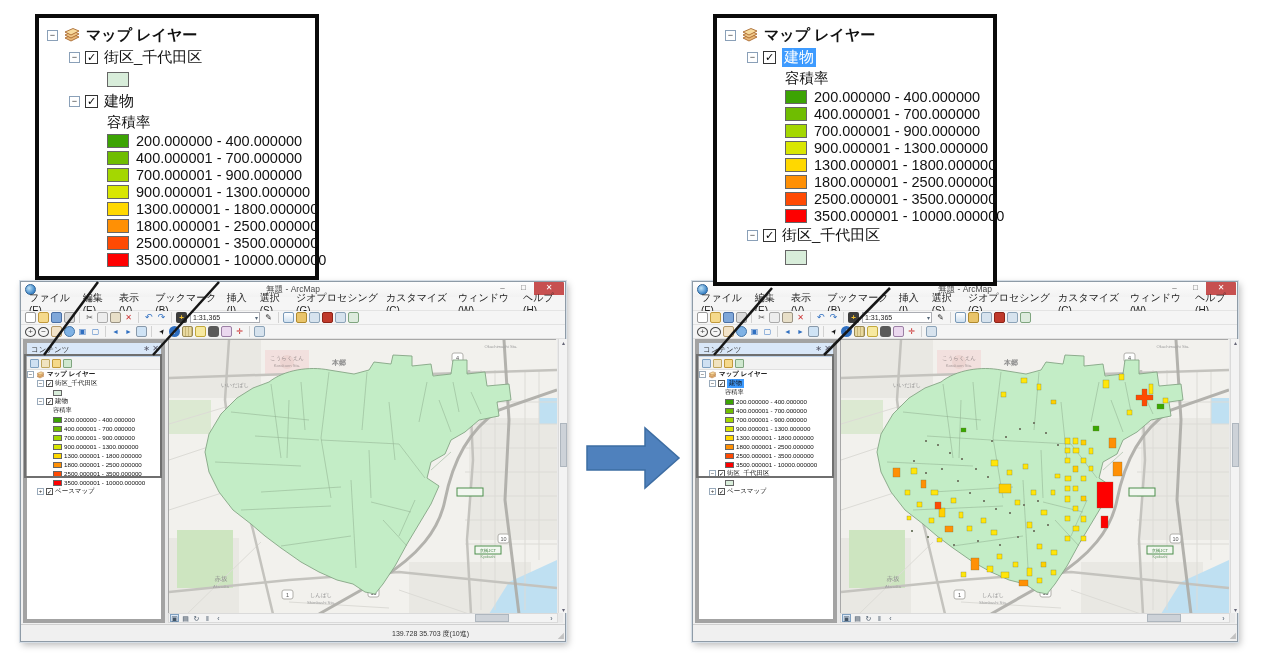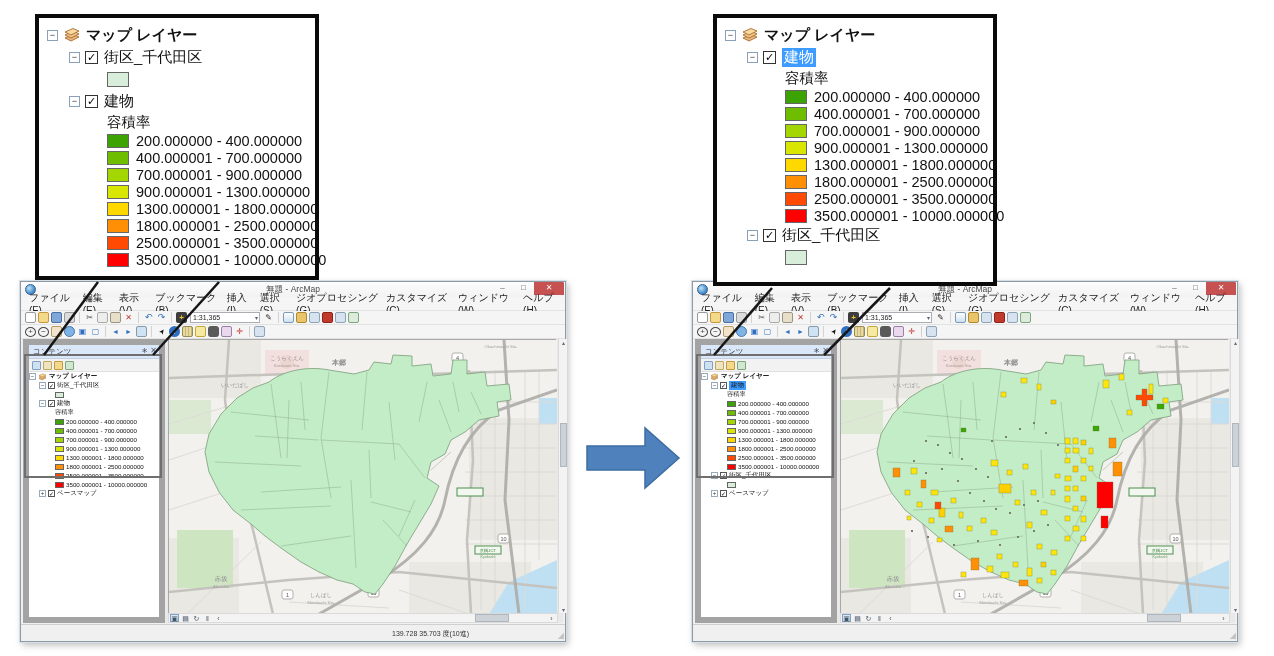--- a/index.html
+++ b/index.html
@@ -74,21 +74,21 @@
   .i-meas{background:repeating-linear-gradient(90deg,#E8D9A0 0 2px,#C9B77A 2px 3px);border:1px solid #9a8a55;}
   .i-bino{background:#5A5A5A;border-radius:3px;}
   .i-route{background:#EBD8EF;border:1px solid #9B7FA5;}
   .i-xy::after{content:"✛";color:#C33;}
   .i-popup{background:#F7E9A0;border:1px solid #C2A83C;}
   .scale{width:70px;height:11px;background:#fff;border:1px solid #ABADB3;font-size:7px;line-height:10px;
          padding:0 2px;color:#222;margin:0 2px;flex:0 0 70px;position:relative;}
   .scale::after{content:"▾";position:absolute;right:1px;top:0;font-size:6px;color:#567;}
 
   .body{position:absolute;left:2px;right:2px;top:57px;height:284px;background:#E9E9E9;}
-  .toc{position:absolute;left:0;top:0;width:142px;height:284px;background:#fff;border:6px solid #a3a3a3;}
+  .toc{position:absolute;left:0;top:0;width:142px;height:284px;background:#fff;border:4px solid #a3a3a3;}
   .tocline{position:absolute;left:0;right:0;height:14px;background:#D9E7F8;border-bottom:1px solid #BFD2E8;
            font-size:7.5px;line-height:13px;color:#333;padding-left:4px;}
   .tocpins{position:absolute;right:2px;top:1px;font-size:8px;color:#556;}
   .toctb{position:absolute;left:0;right:0;top:14px;height:13px;background:#F2F2F2;border-bottom:1px solid #E0E0E0;
          display:flex;align-items:center;padding-left:2px;}
   .ti{width:9px;height:9px;border-radius:1px;margin:0 1px;flex:0 0 9px;}
   .ti1{background:#CFE0F2;border:1px solid #7FA0C0;}
   .ti2{background:#F0E3C0;border:1px solid #BFA75F;}
   .ti3{background:#F5D98B;border:1px solid #C29A3C;}
   .ti4{background:#CFE8CF;border:1px solid #7FA57F;}

